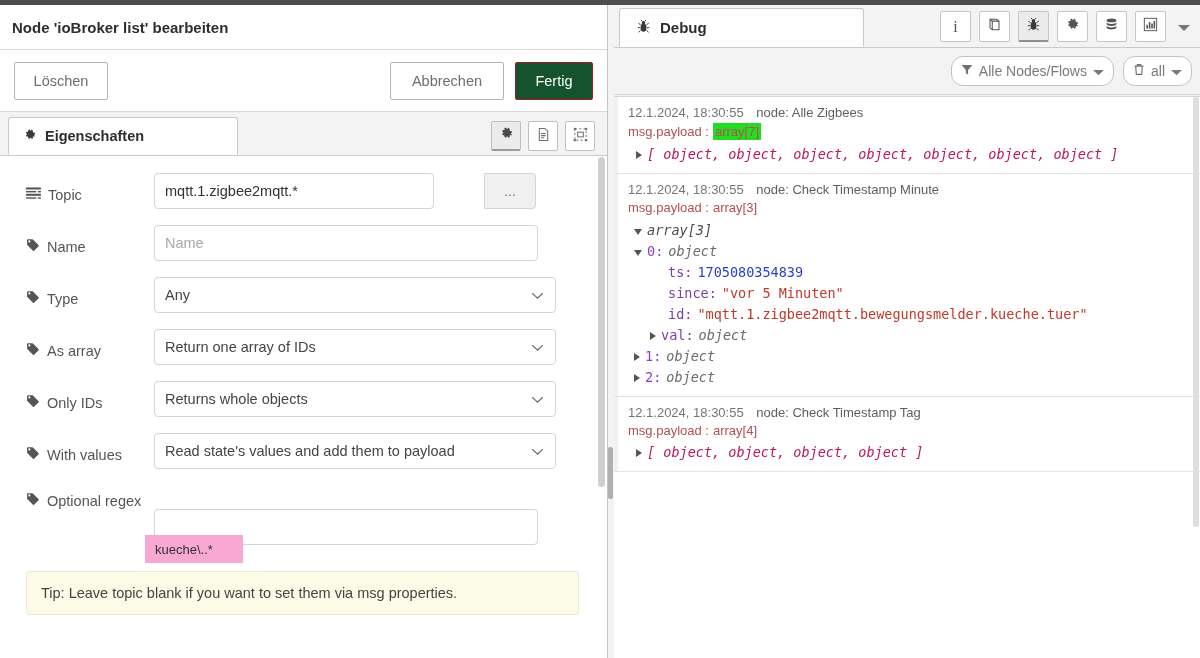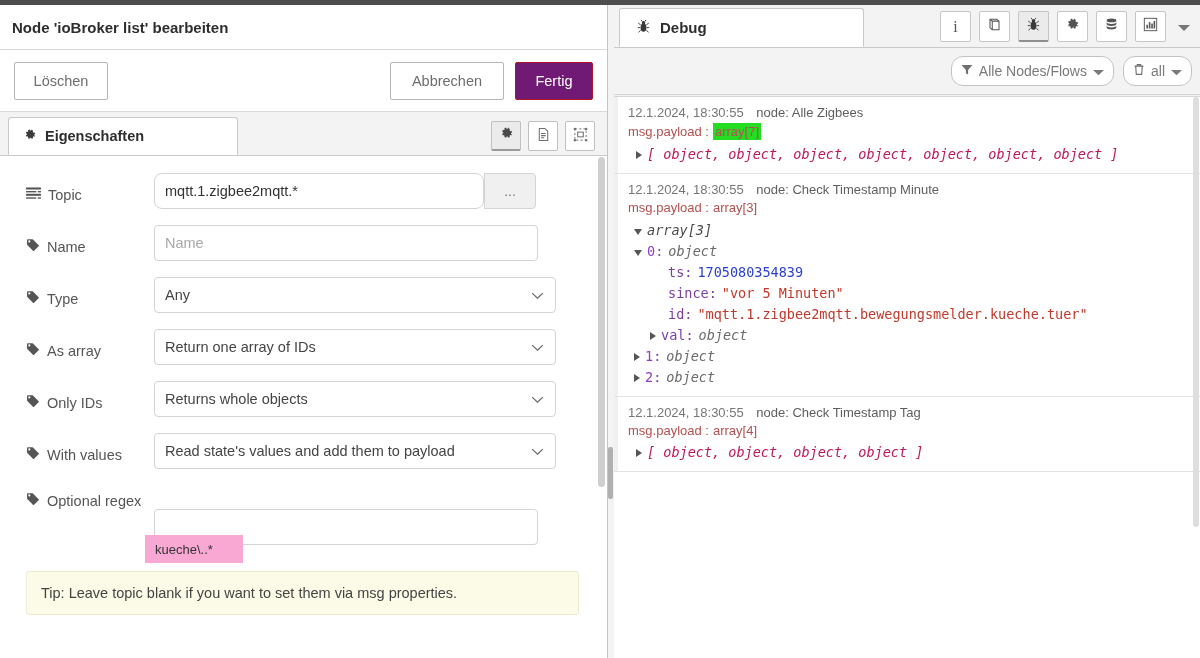--- a/index.html
+++ b/index.html
@@ -54,21 +54,21 @@
     color: #6e6e6e;
     border-radius: 2px;
     cursor: pointer;
     display: flex; align-items: center; justify-content: center;
   }
   .btn-delete { min-width: 94px; }
   .btn-spacer { flex: 1; }
   .btn-cancel { min-width: 114px; margin-right: 11px; }
   .btn-done {
     min-width: 78px;
-    background: #701a75;
+    background: #14532d;
     border-color: #ad1625;
     color: #fff;
   }
 
   
   .tabs-row {
     position: relative;
     height: 44px;
     background: #f3f3f3;
     border-bottom: 1px solid #c9c9c9;
@@ -416,21 +416,21 @@
                 <rect x="0" y="4.3" width="11" height="1.5" fill="#555"></rect>
                 <rect x="12.6" y="4.3" width="3.4" height="1.5" fill="#555"></rect>
                 <rect x="0" y="7.3" width="16" height="2.2" fill="#555"></rect>
                 <rect x="0" y="11.1" width="11" height="1.5" fill="#555"></rect>
                 <rect x="12.6" y="11.1" width="3.4" height="1.5" fill="#555"></rect>
               </svg>
           </span>
           <span class="lbl-text">Topic</span>
         </div>
         <div class="ctrl" style="width:410px;">
-          <input class="inp" style="width: 330px; border-radius: 8px;" value="mqtt.1.zigbee2mqtt.*">
+          <input class="inp" style="width: 280px;" value="mqtt.1.zigbee2mqtt.*">
           <div class="dots-btn">...</div>
         </div>
       </div>
 
       <div class="row">
         <div class="row-label">
           <span>
             <svg width="14" height="14" viewBox="0 0 16 16">
                 <path fill="#555" d="M7.3 1.4H2.1a.9.9 0 00-.9.9v5.2c0 .24.1.47.26.64l6.5 6.5a.9.9 0 001.27 0l5.2-5.2a.9.9 0 000-1.27l-6.5-6.5a.9.9 0 00-.63-.27zM3.8 5.1a1.2 1.2 0 110-2.4 1.2 1.2 0 010 2.4z"></path>
               </svg>

